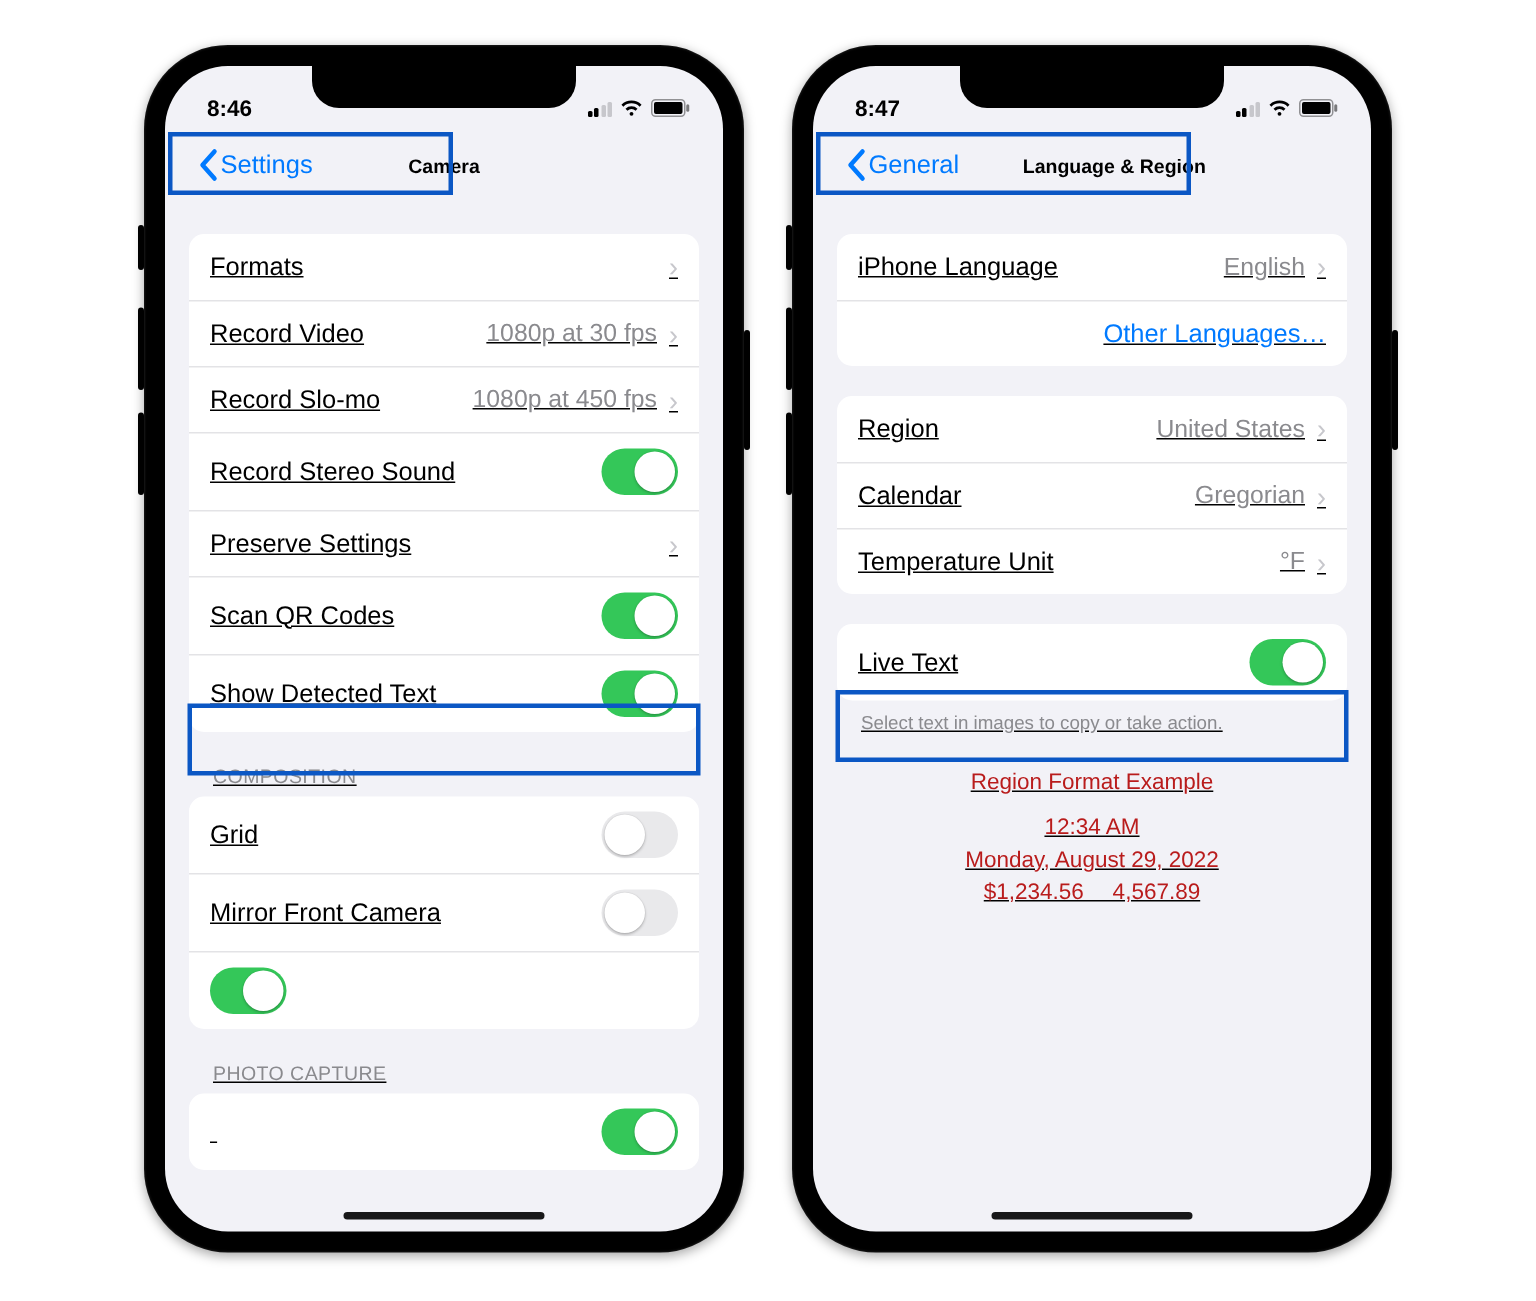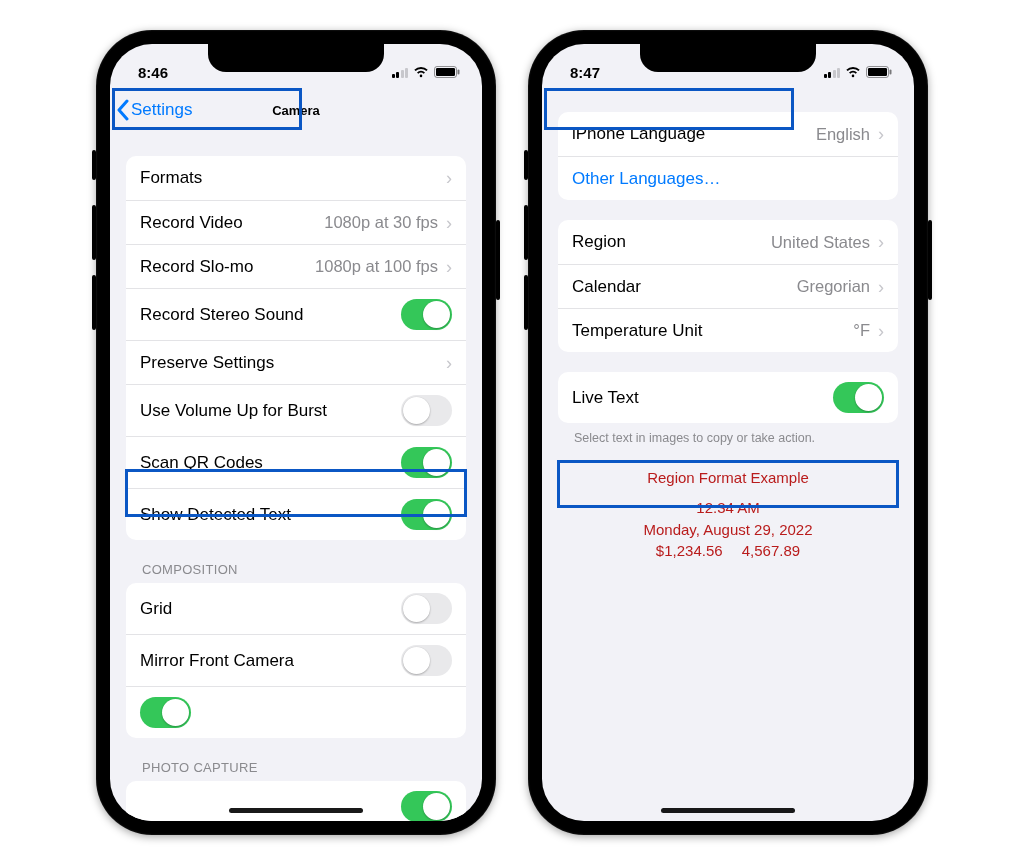--- a/index.html
+++ b/index.html
@@ -90,21 +90,21 @@
   .signal-bars .b1{height:4px;} .signal-bars .b2{height:6px;}
   .signal-bars .b3{height:8px; background:#c7c7cc;} .signal-bars .b4{height:10px; background:#c7c7cc;}
   .wifi-icon, .battery-icon { display:inline-flex; }
 
   
   .nav-bar {
     height: 44px;
     display: flex;
     align-items: center;
     position: relative;
-    padding: 0 6px;
+    padding: 0 22px;
   }
   .nav-back {
     display: flex;
     align-items: center;
     color: #007aff;
     font-size: 17px;
     gap: 2px;
   }
   .nav-title {
     position: absolute;
@@ -121,20 +121,21 @@
     position: absolute;
     border: 3px solid #0b57c4;
     pointer-events: none;
     z-index: 20;
   }
 
   .content {
     padding: 0 16px;
     overflow: hidden;
     height: calc(100% - 88px);
+    text-decoration: underline;
   }
 
   .group {
     background: #fff;
     border-radius: 10px;
     margin-top: 20px;
     overflow: hidden;
   }
   .group.first { margin-top: 24px; }
 
@@ -162,21 +163,21 @@
     color: #000;
   }
   .row:first-child { border-top: none; }
   .row .right {
     display: flex;
     align-items: center;
     gap: 8px;
     color: #8a8a8e;
     font-size: 16.5px;
   }
-  .row.link { color: #007aff; }
+  .row.link { color: #007aff; justify-content: flex-end; }
 
   .chevron {
     color: #c7c7cc;
     font-size: 18px;
     line-height: 1;
   }
 
   
   .toggle {
     width: 51px; height: 31px;
@@ -281,40 +282,34 @@
           <div class="row">
             <span>Record Video</span>
             <div class="right">
                 <span>1080p at 30 fps</span>
                 <span class="chevron">›</span>
               </div>
           </div>
           <div class="row">
             <span>Record Slo-mo</span>
             <div class="right">
-                <span>1080p at 100 fps</span>
+                <span>1080p at 450 fps</span>
                 <span class="chevron">›</span>
               </div>
           </div>
           <div class="row">
             <span>Record Stereo Sound</span>
             <div class="toggle on">
                 <div class="knob"></div>
               </div>
           </div>
           <div class="row">
             <span>Preserve Settings</span>
             <div class="right">
                 <span class="chevron">›</span>
-              </div>
-          </div>
-          <div class="row">
-            <span>Use Volume Up for Burst</span>
-            <div class="toggle">
-                <div class="knob"></div>
               </div>
           </div>
           <div class="row">
             <span>Scan QR Codes</span>
             <div class="toggle on">
                 <div class="knob"></div>
               </div>
           </div>
           <div class="row">
             <span>Show Detected Text</span>
@@ -388,20 +383,29 @@
           <span class="battery-icon">
             <svg width="26" height="12" viewBox="0 0 26 12">
                 <rect x="0.5" y="0.5" width="22" height="11" rx="2.5" fill="none" stroke="#000" stroke-opacity=".4"></rect>
                 <rect x="2" y="2" width="19" height="8" rx="1.3" fill="#000"></rect>
                 <rect x="23.5" y="3.5" width="2" height="5" rx="1" fill="#000" fill-opacity=".5"></rect>
               </svg>
           </span>
         </div>
       </div>
 
+      <div class="nav-bar">
+        <div class="nav-back">
+          <svg width="13" height="22" viewBox="0 0 13 22">
+              <path d="M11 2L3 11l8 9" stroke="#007aff" stroke-width="3" fill="none" stroke-linecap="round" stroke-linejoin="round"></path>
+            </svg>
+          <span>General</span>
+        </div>
+        <div class="nav-title lang">Language &amp; Region</div>
+      </div>
 
       <div class="content">
         <div class="group first">
           <div class="row">
             <span>iPhone Language</span>
             <div class="right">
                 <span>English</span>
                 <span class="chevron">›</span>
               </div>
           </div>

